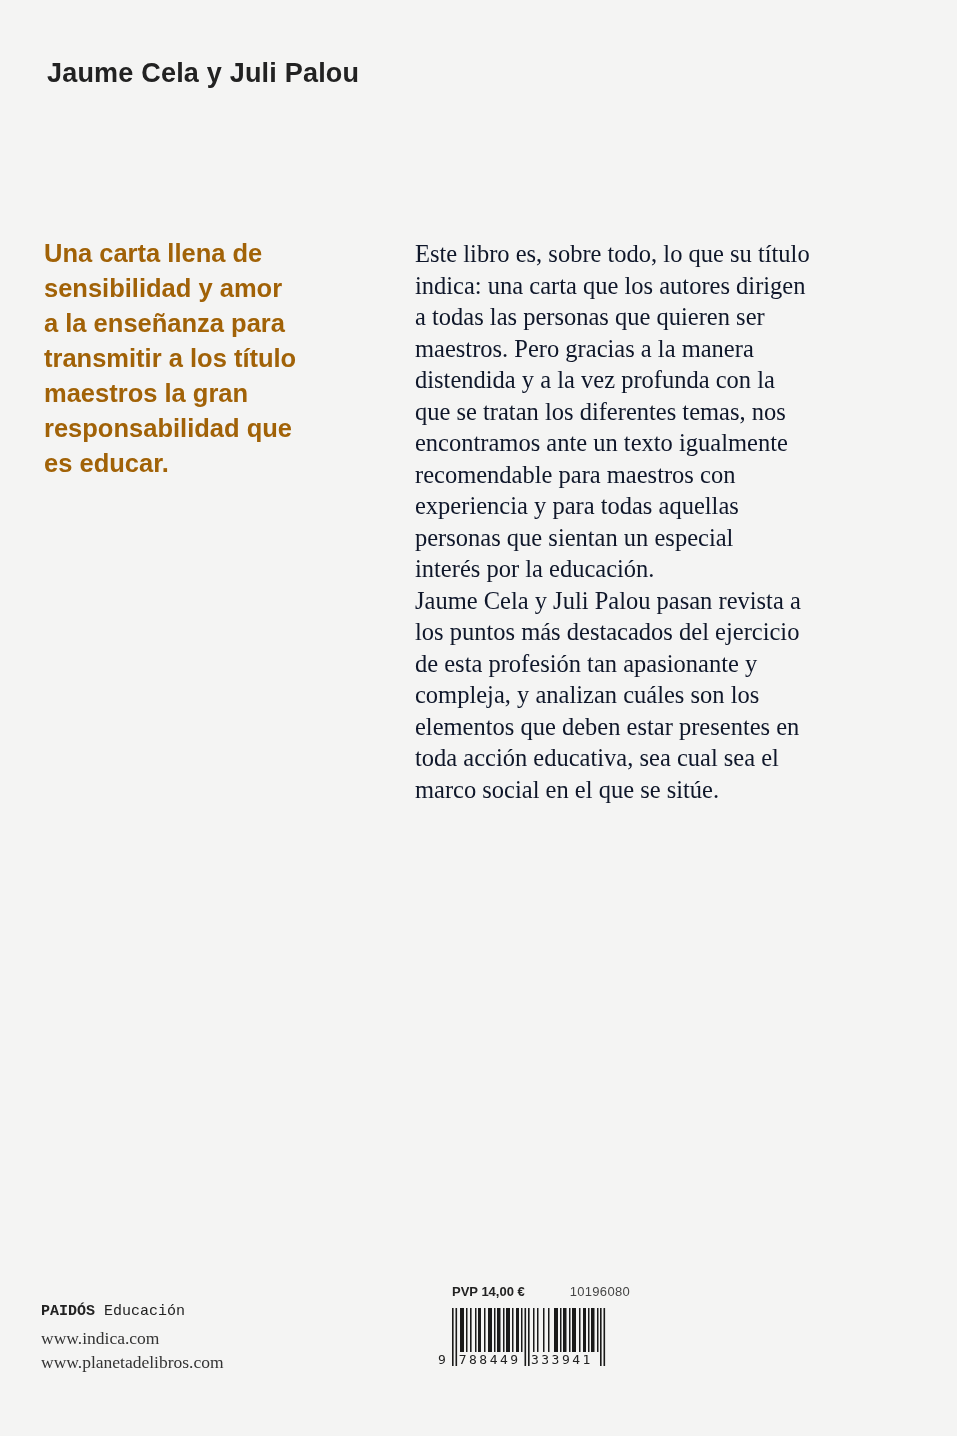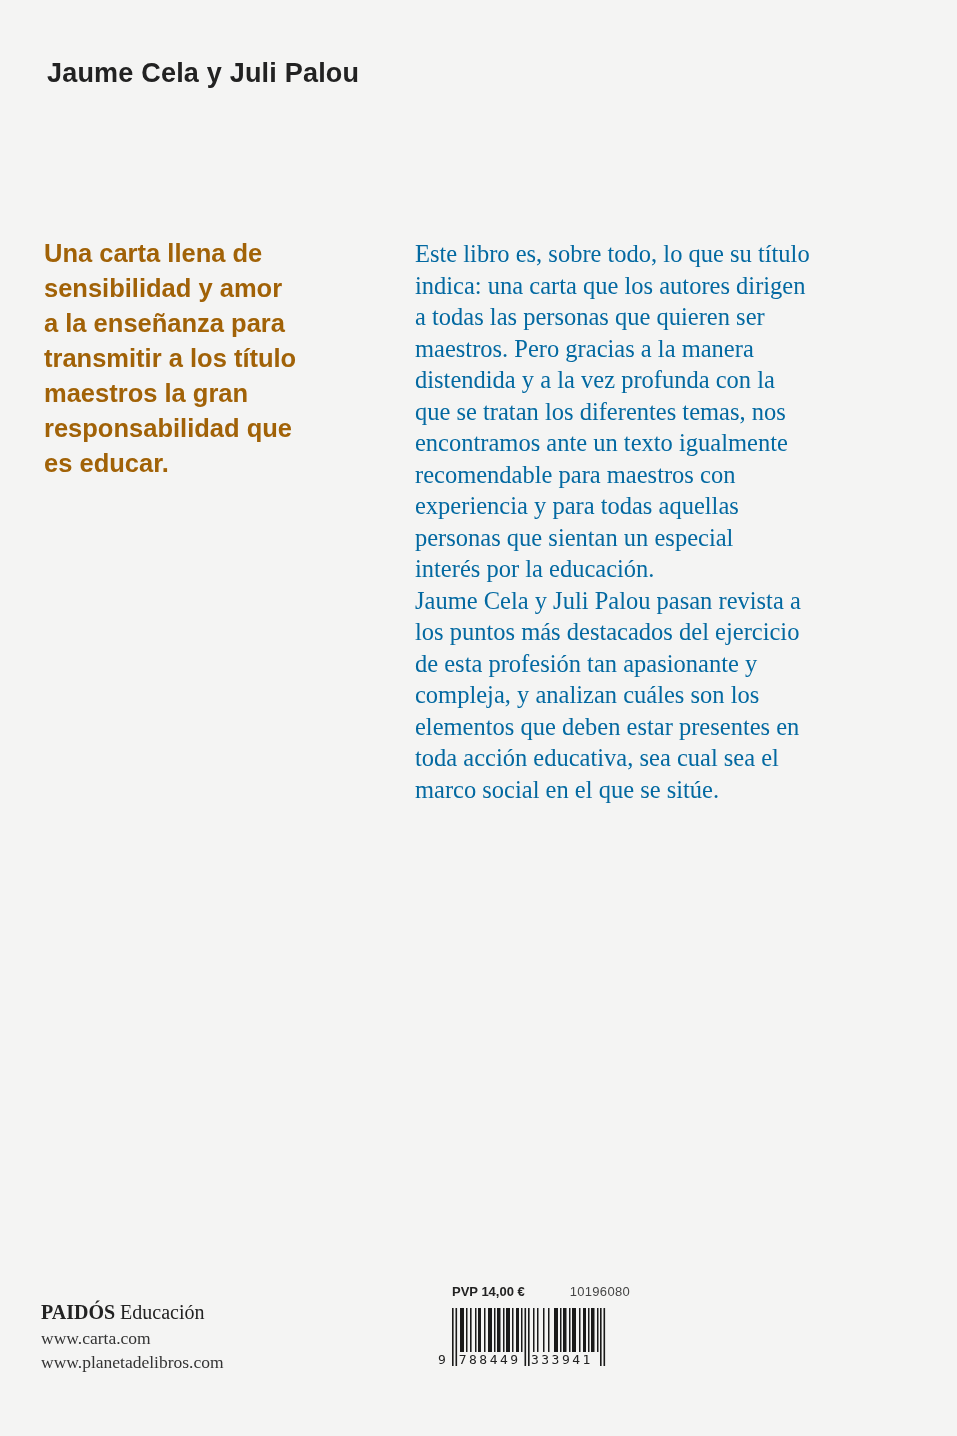--- a/index.html
+++ b/index.html
@@ -39,36 +39,37 @@
     }
     .tagline span { display: block; white-space: nowrap; }
     .blurb {
       position: absolute;
       left: 415px;
       top: 238px;
       width: 500px;
       font-family: "Liberation Serif", serif;
       font-size: 24.5px;
       line-height: 31.5px;
-      color: #0369a1;
+      color: #0f172a;
     }
     .blurb p { margin: 0; }
     .blurb p + p { }
     .blurb span { display: block; white-space: nowrap; }
     .publisher {
       position: absolute;
       left: 41px;
       top: 1298px;
       font-family: "Liberation Serif", serif;
       color: #222;
     }
     .publisher .imprint {
-      font-size: 20px;
+      font-size: 15px;
       line-height: 28px;
       white-space: nowrap;
+      font-family: Liberation Mono, monospace;
     }
     .publisher .imprint b { font-weight: bold; }
     .publisher .url {
       font-size: 17.5px;
       line-height: 24px;
       color: #333;
       white-space: nowrap;
       display: block;
       text-decoration: none;
     }
@@ -148,21 +149,21 @@
     <span>toda acción educativa, sea cual sea el</span>
     <span>marco social en el que se sitúe.</span>
   </p>
 </div>
 
 <div class="publisher">
   <div class="imprint">
     <b>PAIDÓS</b>
     <span>Educación</span>
   </div>
-  <a class="url">www.carta.com</a>
+  <a class="url">www.indica.com</a>
   <a class="url">www.planetadelibros.com</a>
 </div>
 
 <div class="barcode-block">
   <div class="price-row">
     <span class="price">PVP 14,00 €</span>
     <span class="code">10196080</span>
   </div>
   <div class="barcode">
     <svg width="185" height="60" viewBox="0 0 185 60">

